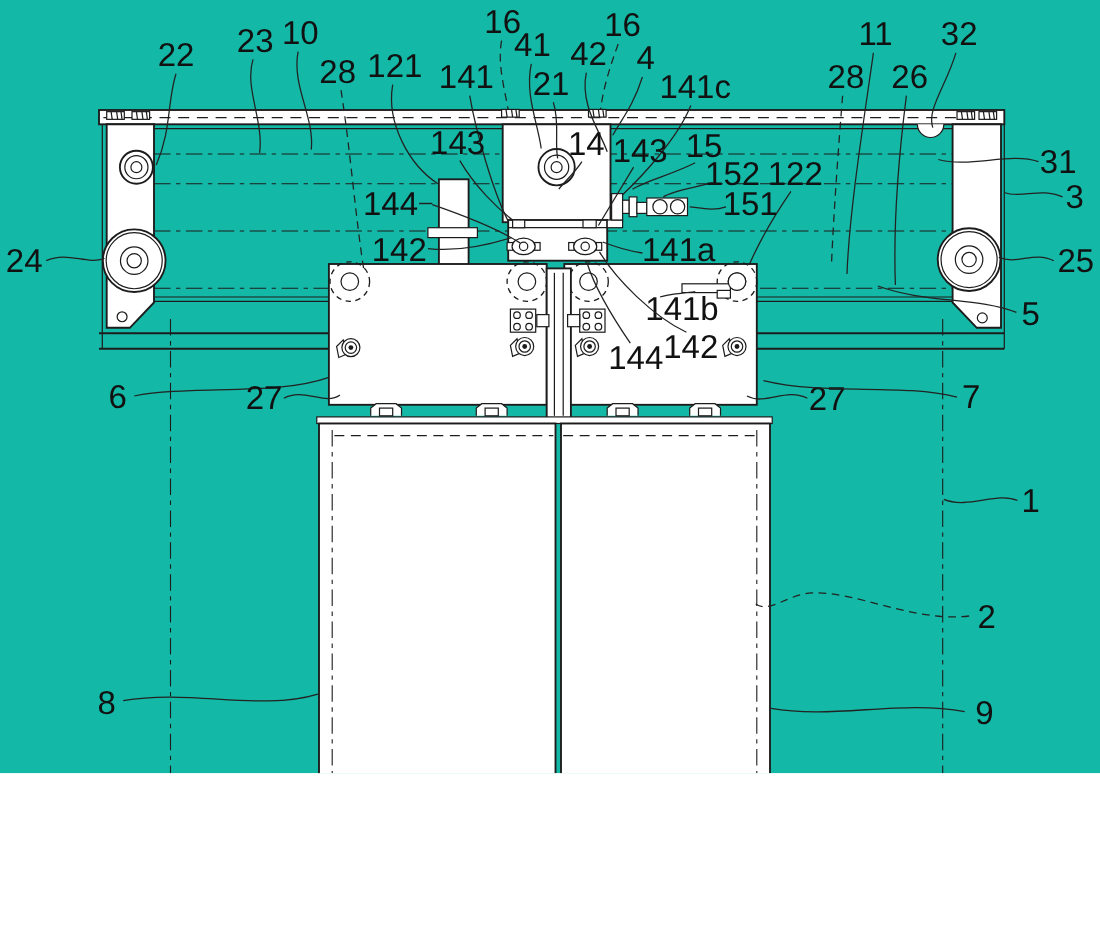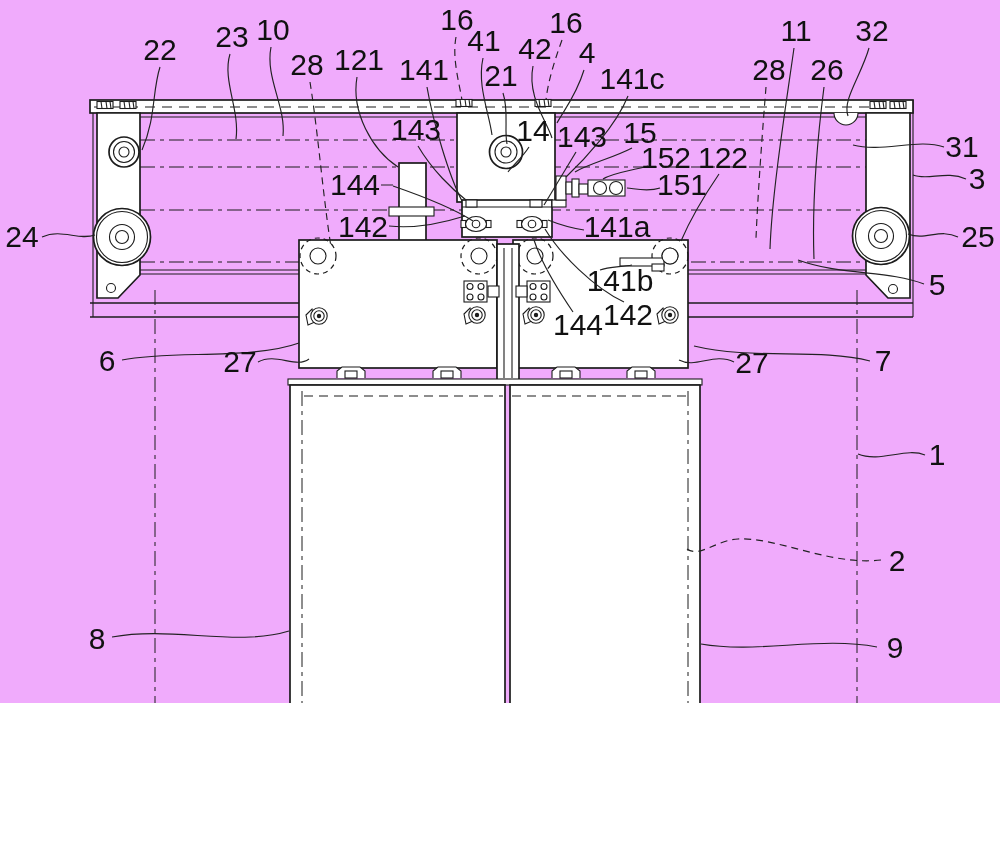--- a/index.html
+++ b/index.html
@@ -1,16 +1,16 @@
 <!DOCTYPE html>
 <html><head>
 <meta charset="utf-8">
 <style>
   html,body{margin:0;padding:0;background:#ffffff;}
-  #stage{position:relative;width:1000px;height:703px;background:#f0abfc;overflow:hidden;}
+  #stage{position:relative;width:1000px;height:703px;background:#14b8a6;overflow:hidden;}
   svg{display:block;}
   
   .s{fill:#ffffff;stroke:#1c1c1c;stroke-width:1.7;}
   .t{stroke-width:1.1;}
   .ln{stroke:#1c1c1c;stroke-width:1.7;fill:none;}
   .lt{stroke-width:1.1;}
   .cl{stroke:#1c1c1c;stroke-width:1;stroke-dasharray:15 5 4 5;fill:none;}
   .dash{stroke-dasharray:10 7;stroke-width:1.2;}
   .hdash{stroke:#1c1c1c;stroke-width:1.1;stroke-dasharray:9 6;fill:none;}
   .dotc{stroke:#1c1c1c;stroke-width:1.2;stroke-dasharray:5 4;fill:none;}

